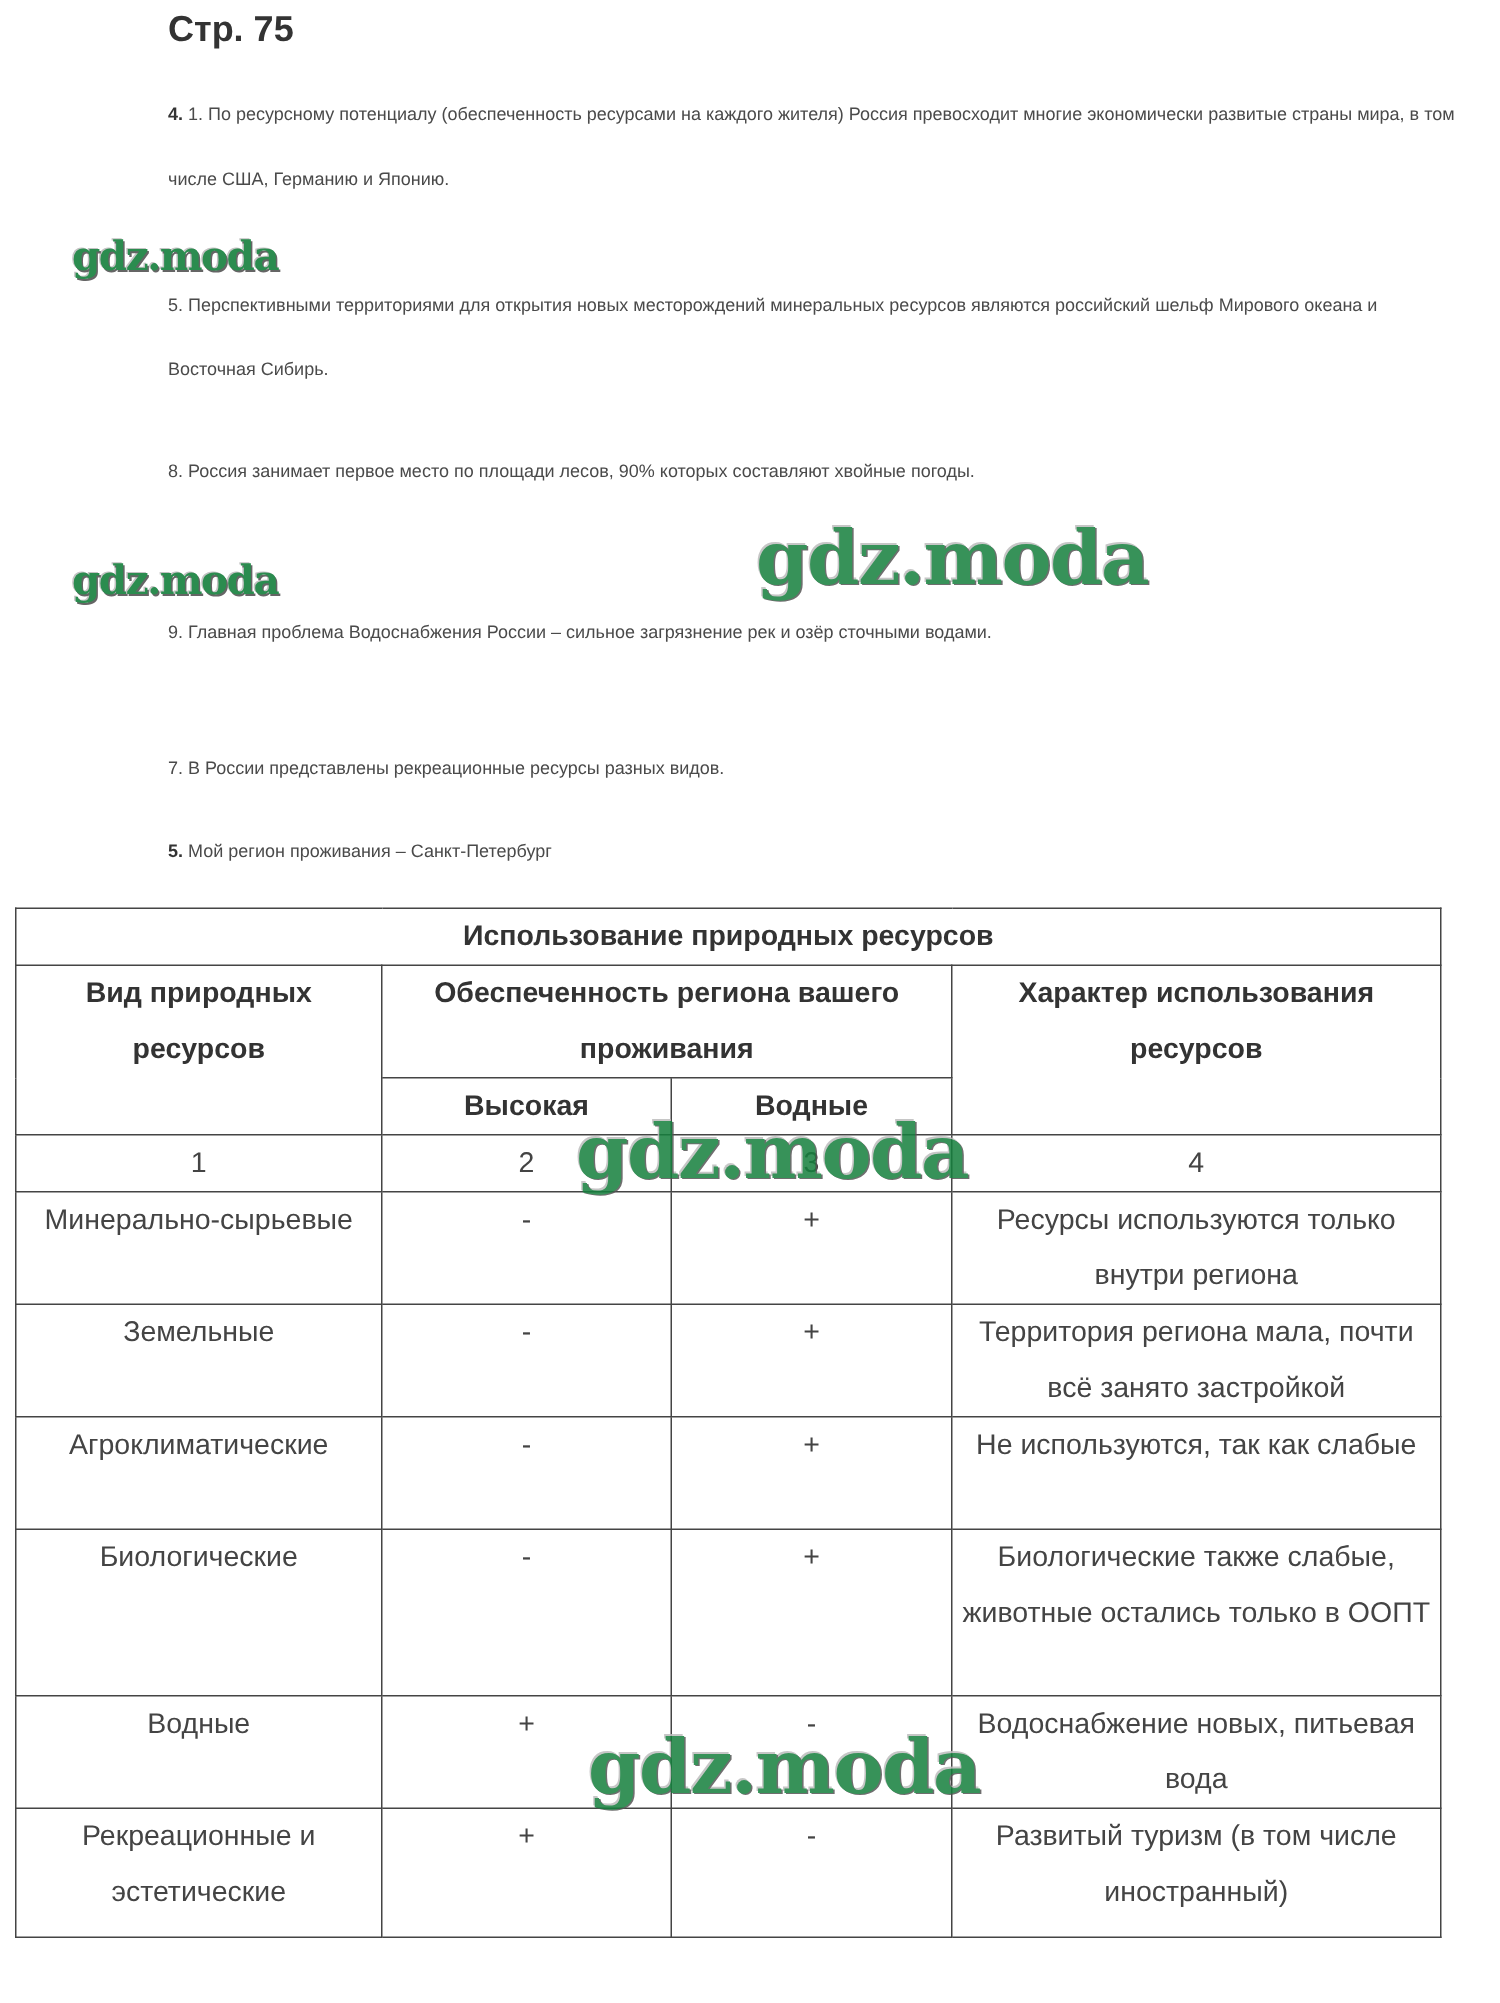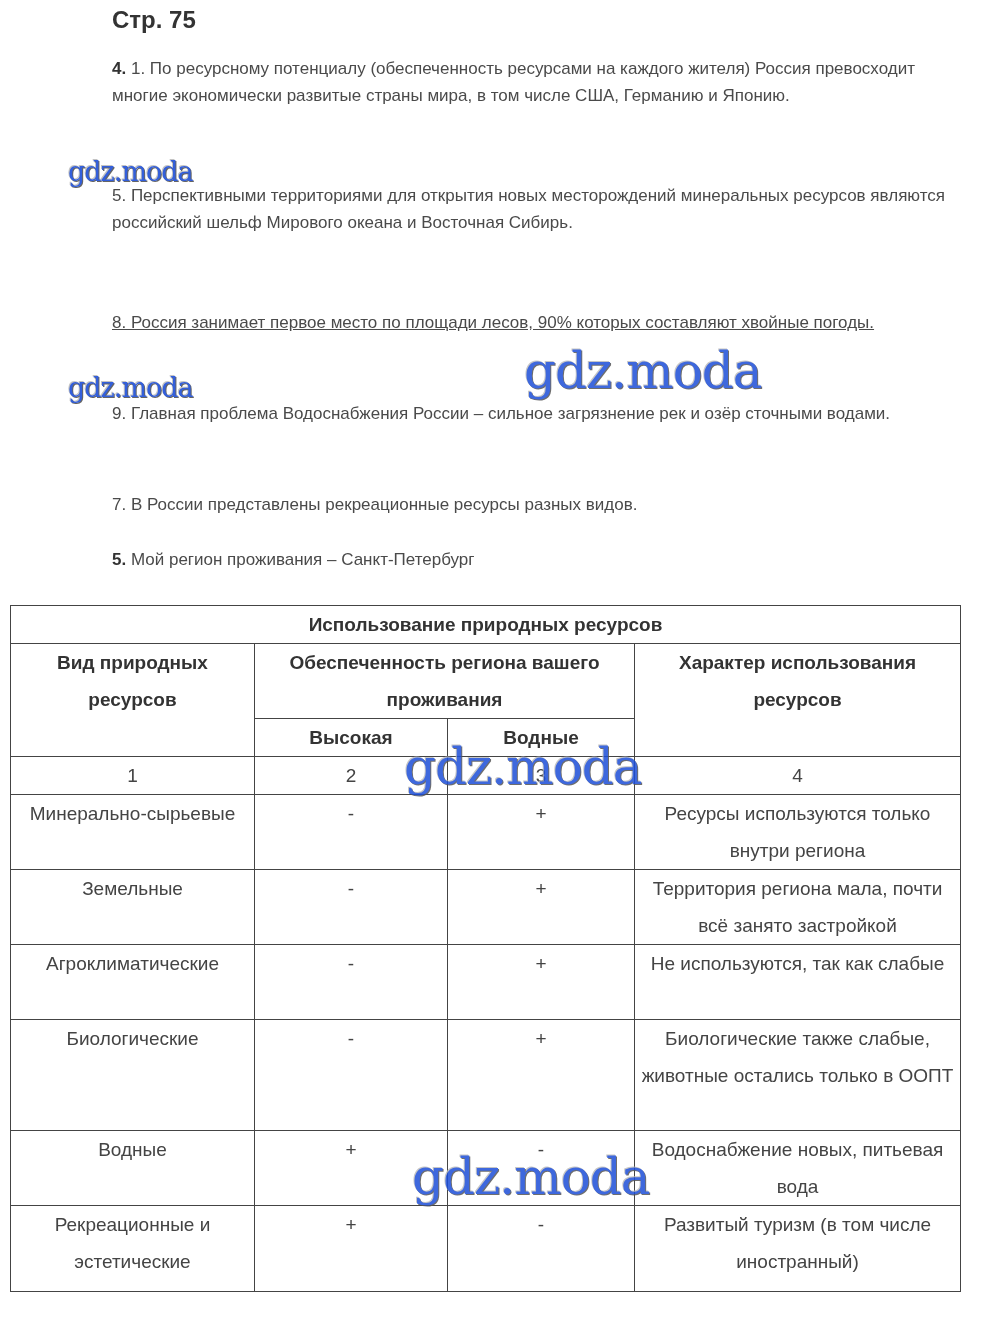--- a/index.html
+++ b/index.html
@@ -20,38 +20,37 @@
       left: 112px;
       top: 6px;
       font-size: 24px;
       font-weight: bold;
       color: #333333;
     }
     .para {
       position: absolute;
       left: 112px;
       width: 860px;
-      font-size: 17px;
-      line-height: 27px;
+      font-size: 12px;
+      line-height: 43px;
       color: #4a4a4a;
     }
     .para b {
       color: #333333;
     }
     .watermark {
       position: absolute;
       font-family: "DejaVu Serif", serif;
-      font-weight: normal;
-      color: #1d4ed8;
+      font-weight: bold;
+      color: #15803d;
       letter-spacing: -1px;
       text-shadow: 1px 1px 0 #555555, -1px -1px 0 #bdbdbd;
       pointer-events: none;
       white-space: nowrap;
       z-index: 5;
-      margin-left: 20px;
     }
     .wm-small {
       font-size: 27px;
       opacity: 0.9;
     }
     .wm-big {
       font-size: 50px;
       opacity: 0.85;
     }
 
@@ -98,21 +97,21 @@
 
 <div class="para" style="top:55px;">
   <b>4.</b>
   <span>1. По ресурсному потенциалу (обеспеченность ресурсами на каждого жителя) Россия превосходит многие экономически развитые страны мира, в том числе США, Германию и Японию.</span>
 </div>
 
 <div class="para" style="top:182px;">
   <span>5. Перспективными территориями для открытия новых месторождений минеральных ресурсов являются российский шельф Мирового океана и Восточная Сибирь.</span>
 </div>
 
-<div class="para" style="top:309px;text-decoration:underline;">
+<div class="para" style="top:293px;">
   <span>8. Россия занимает первое место по площади лесов, 90% которых составляют хвойные погоды.</span>
 </div>
 
 <div class="para" style="top:400px;">
   <span>9. Главная проблема Водоснабжения России – сильное загрязнение рек и озёр сточными водами.</span>
 </div>
 
 <div class="para" style="top:491px;">
   <span>7. В России представлены рекреационные ресурсы разных видов.</span>
 </div>

